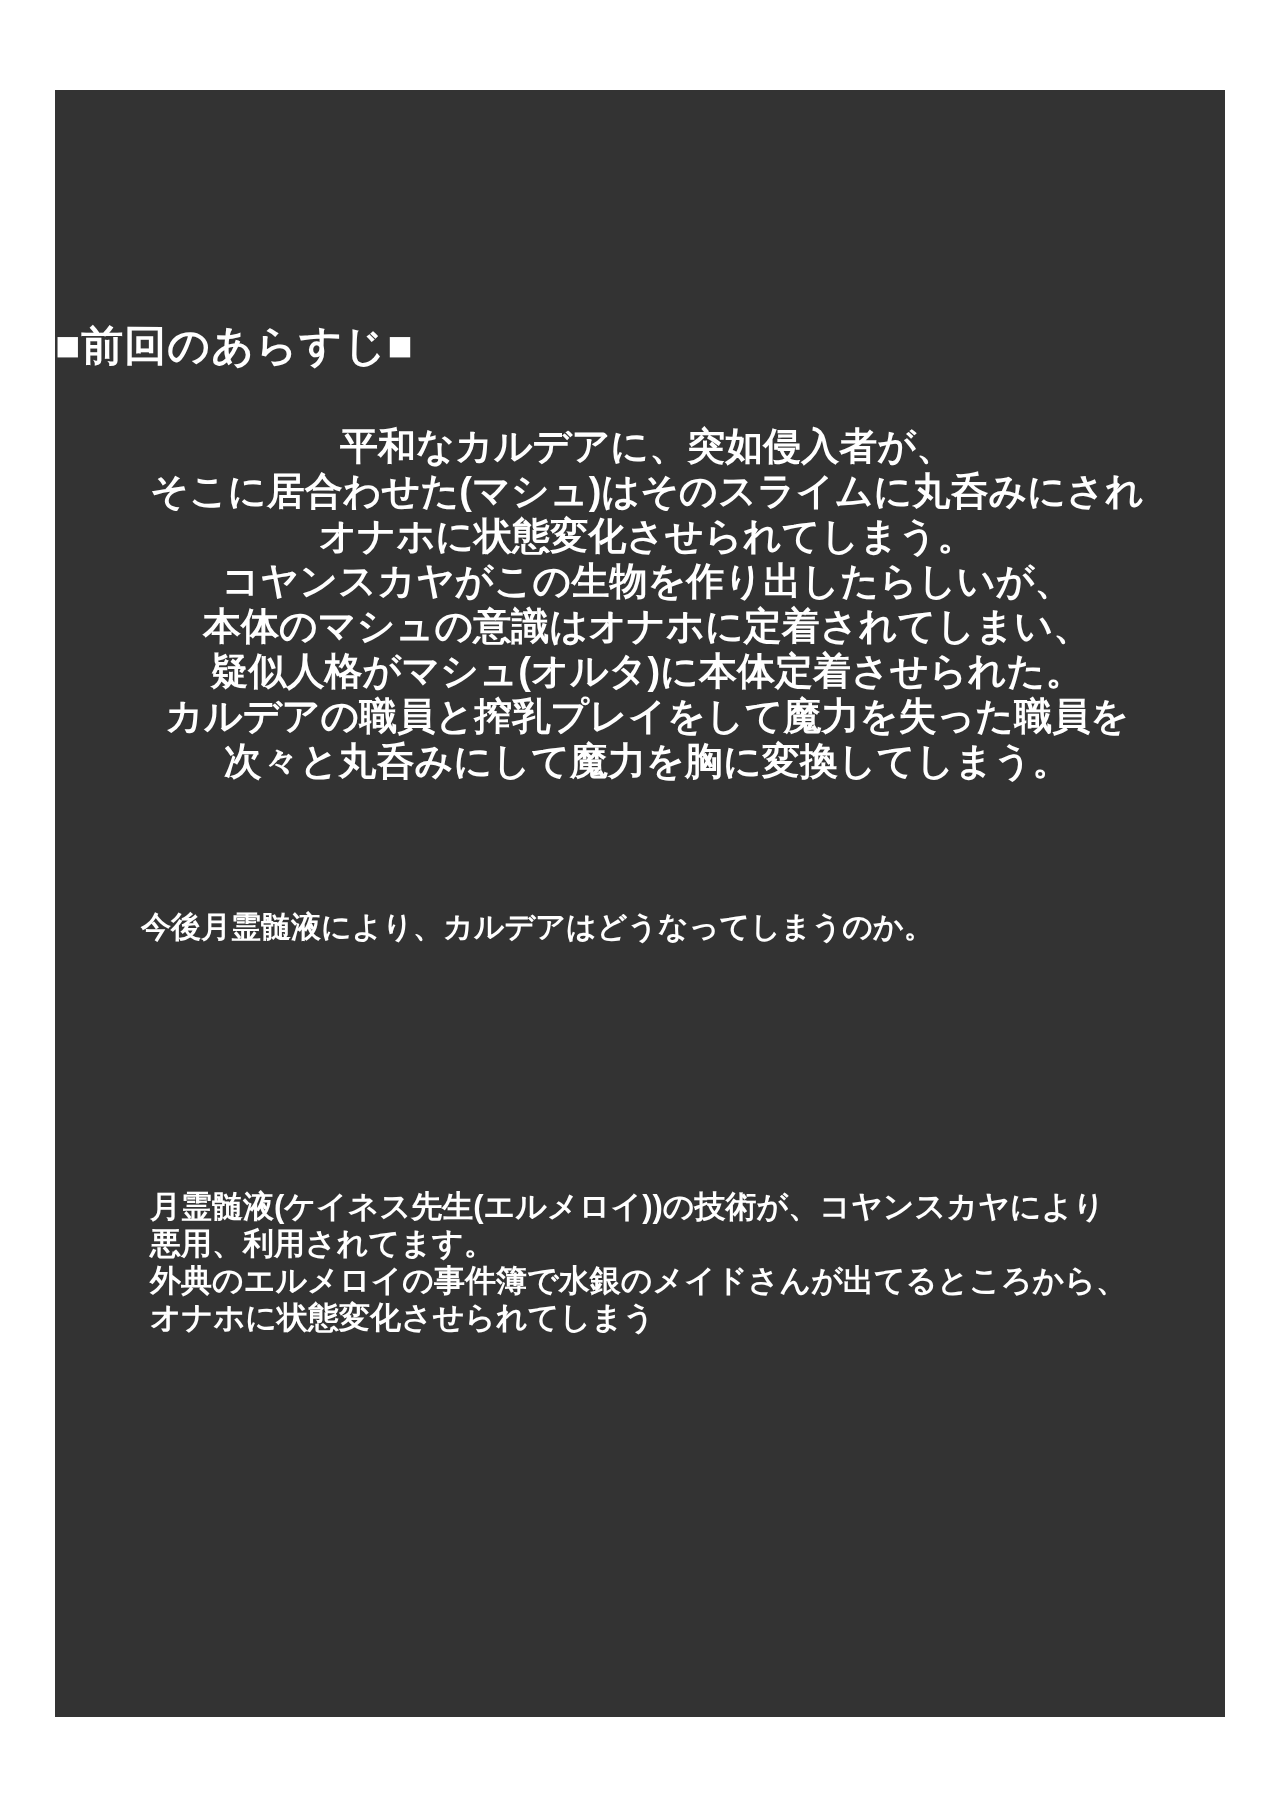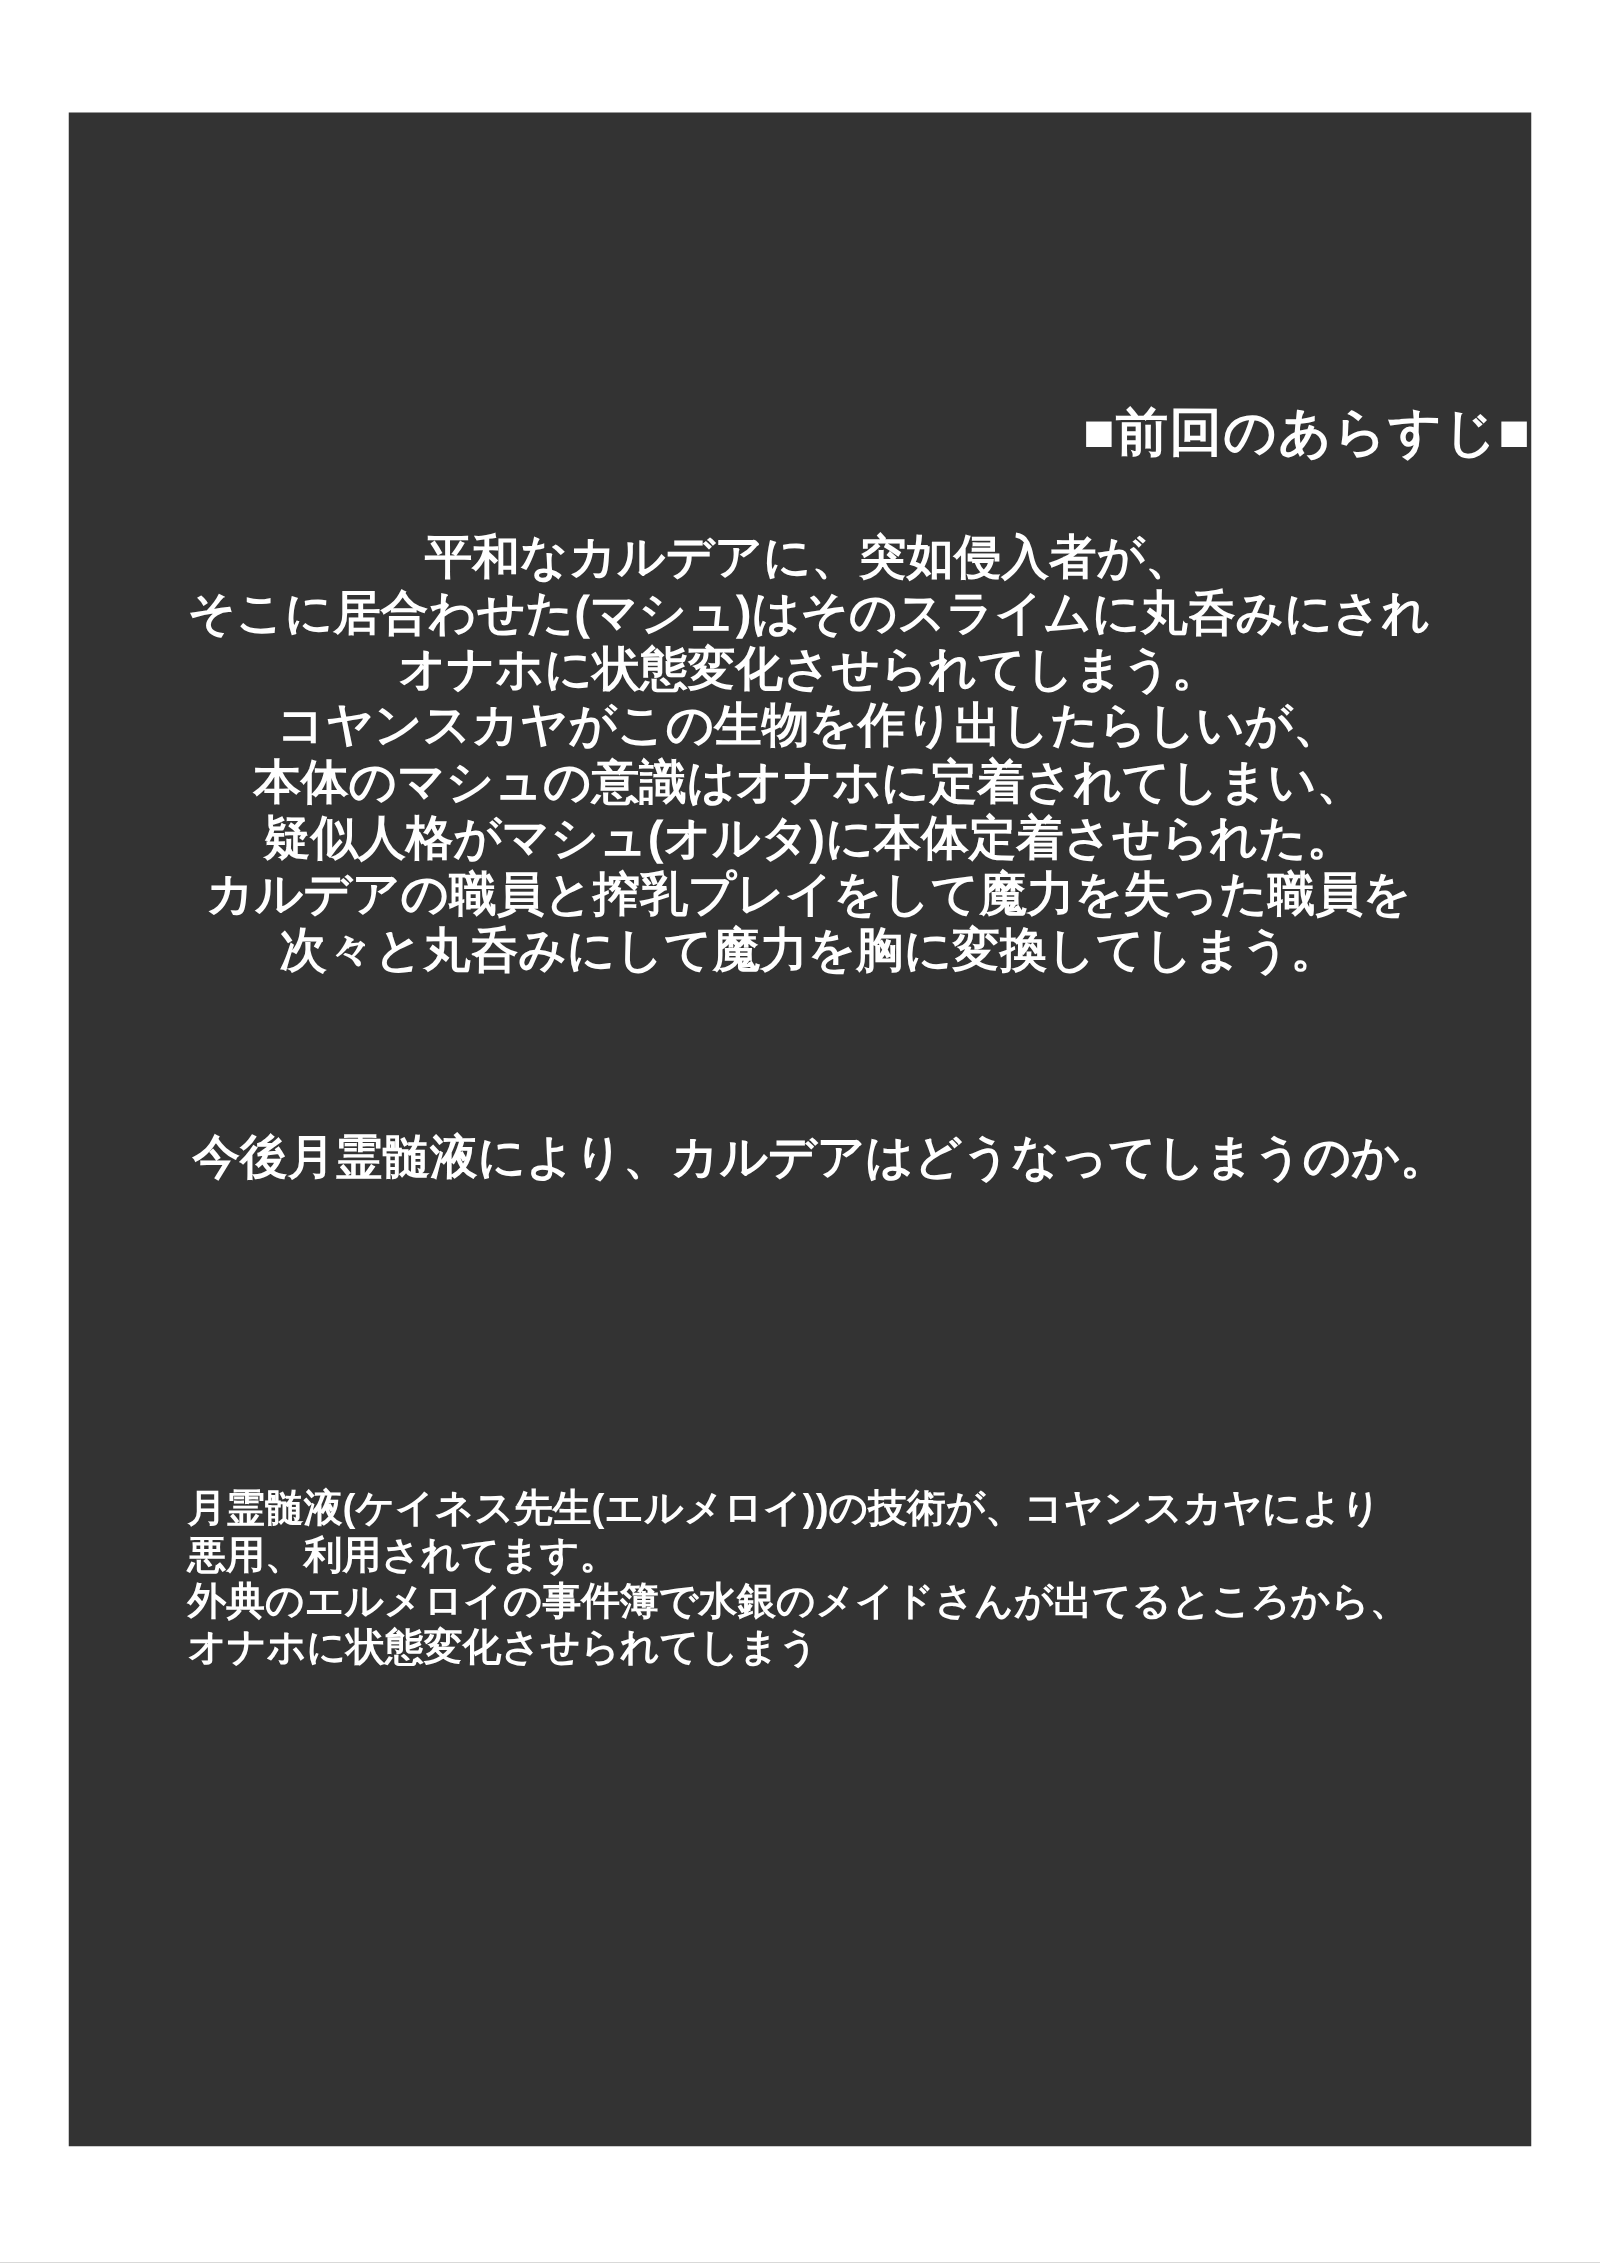--- a/index.html
+++ b/index.html
@@ -24,41 +24,42 @@
     width: 1170px;
     height: 1627px;
     background: #333333;
     color: #ffffff;
   }
   .title {
     position: absolute;
     top: 228px;
     left: 0;
     width: 100%;
-    text-align: right;
+    text-align: left;
     font-size: 42px;
     font-weight: bold;
     letter-spacing: 1px;
     white-space: nowrap;
+    font-family: Liberation Mono, monospace;
   }
   .synopsis {
     position: absolute;
     top: 334px;
     left: 95px;
     font-size: 38px;
     font-weight: bold;
     line-height: 45px;
     white-space: nowrap;
     text-align: center;
   }
   .teaser {
     position: absolute;
     top: 814px;
-    left: 99px;
-    font-size: 38px;
+    left: 86px;
+    font-size: 30px;
     font-weight: bold;
     line-height: 45px;
     white-space: nowrap;
   }
   .afterword {
     position: absolute;
     top: 1098px;
     left: 95px;
     font-size: 31px;
     font-weight: bold;

